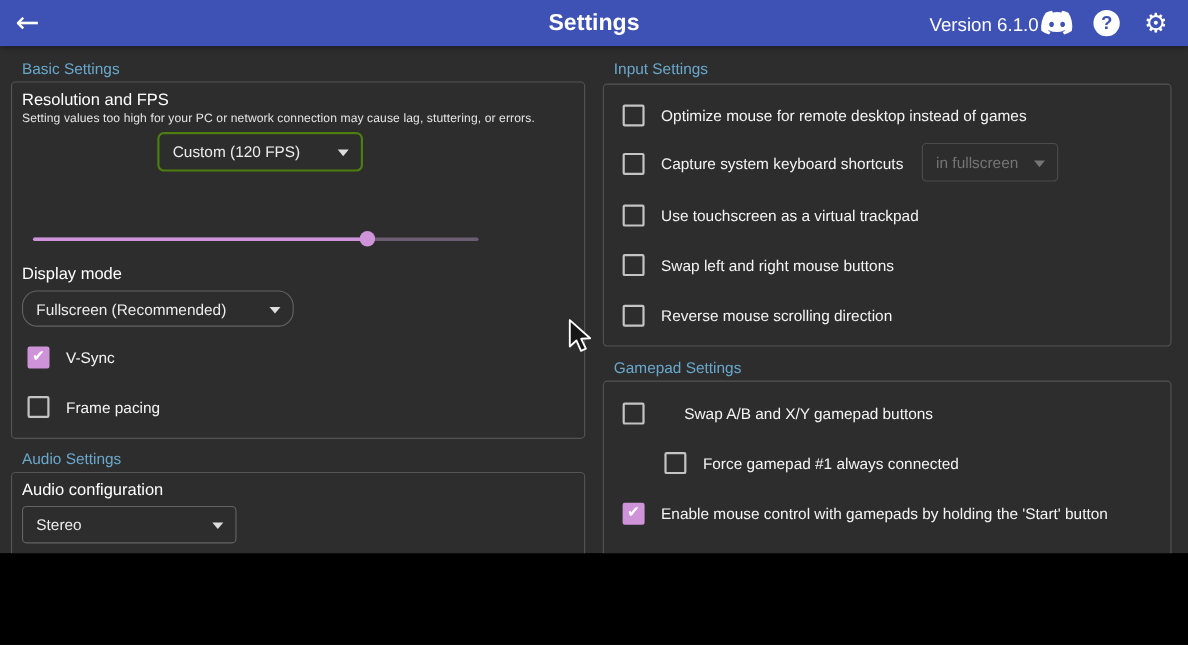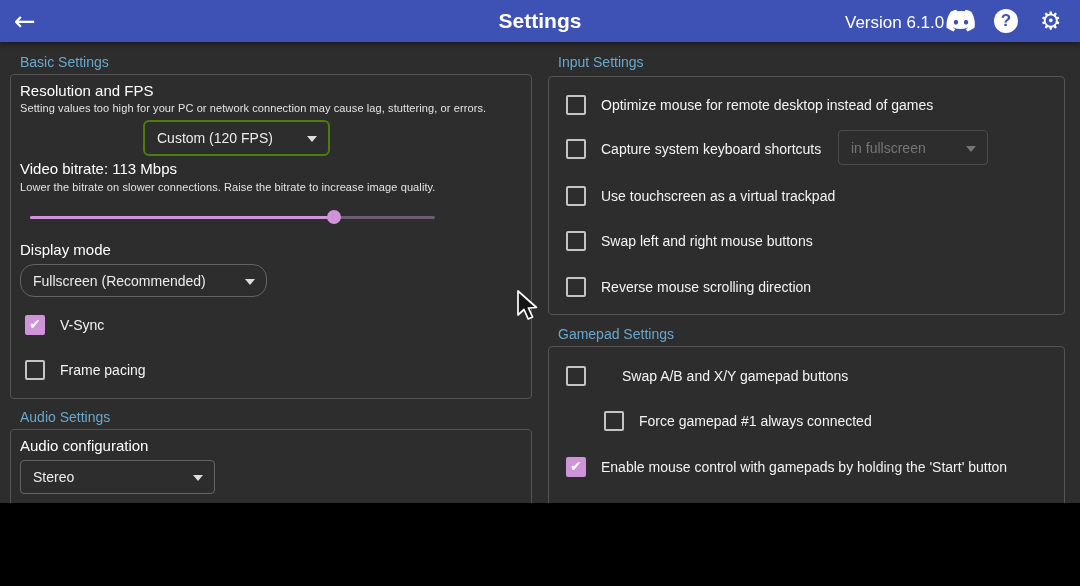--- a/index.html
+++ b/index.html
@@ -63,22 +63,20 @@
 
   <div class="gbox" style="left:10px;top:74px;width:520px;height:323px;"></div>
   <div class="glabel" style="left:20px;top:82px;">Resolution and FPS</div>
   <div class="gdesc" style="left:20px;top:102px;">Setting values too high for your PC or network connection may cause lag, stuttering, or errors.</div>
 
   <div class="dd focused" style="left:143px;top:120px;width:187px;height:36px;">
     <span>Custom (120 FPS)</span>
     <span class="caret"></span>
   </div>
 
-  <div class="glabel" style="left:20px;top:160px;">Video bitrate: 113 Mbps</div>
-  <div class="gdesc" style="left:20px;top:181px;">Lower the bitrate on slower connections. Raise the bitrate to increase image quality.</div>
 
   <div class="slider" style="left:30px;top:210px;width:405px;">
     <div class="track"></div>
     <div class="fill" style="width: 75%;"></div>
     <div class="thumb" style="left: 75%;"></div>
   </div>
 
   <div class="glabel" style="left:20px;top:241px;">Display mode</div>
   <div class="dd" style="left:20px;top:264px;width:247px;height:33px;border-radius:14px;">
     <span>Fullscreen (Recommended)</span>
@@ -106,21 +104,21 @@
   <div class="gbox" style="left:548px;top:76px;width:515px;height:237px;"></div>
 
   <div class="cbrow" style="left:566px;top:95px;">
     <span class="cb"></span>
     <span class="cbl">Optimize mouse for remote desktop instead of games</span>
   </div>
   <div class="cbrow" style="left:566px;top:139px;">
     <span class="cb"></span>
     <span class="cbl">Capture system keyboard shortcuts</span>
   </div>
-  <div class="dd disabled" style="left:838px;top:130px;width:150px;height:35px;">
+  <div class="dd disabled" style="left:838px;top:130px;width:124px;height:35px;">
     <span>in fullscreen</span>
     <span class="caret"></span>
   </div>
   <div class="cbrow" style="left:566px;top:186px;">
     <span class="cb"></span>
     <span class="cbl">Use touchscreen as a virtual trackpad</span>
   </div>
   <div class="cbrow" style="left:566px;top:231px;">
     <span class="cb"></span>
     <span class="cbl">Swap left and right mouse buttons</span>

